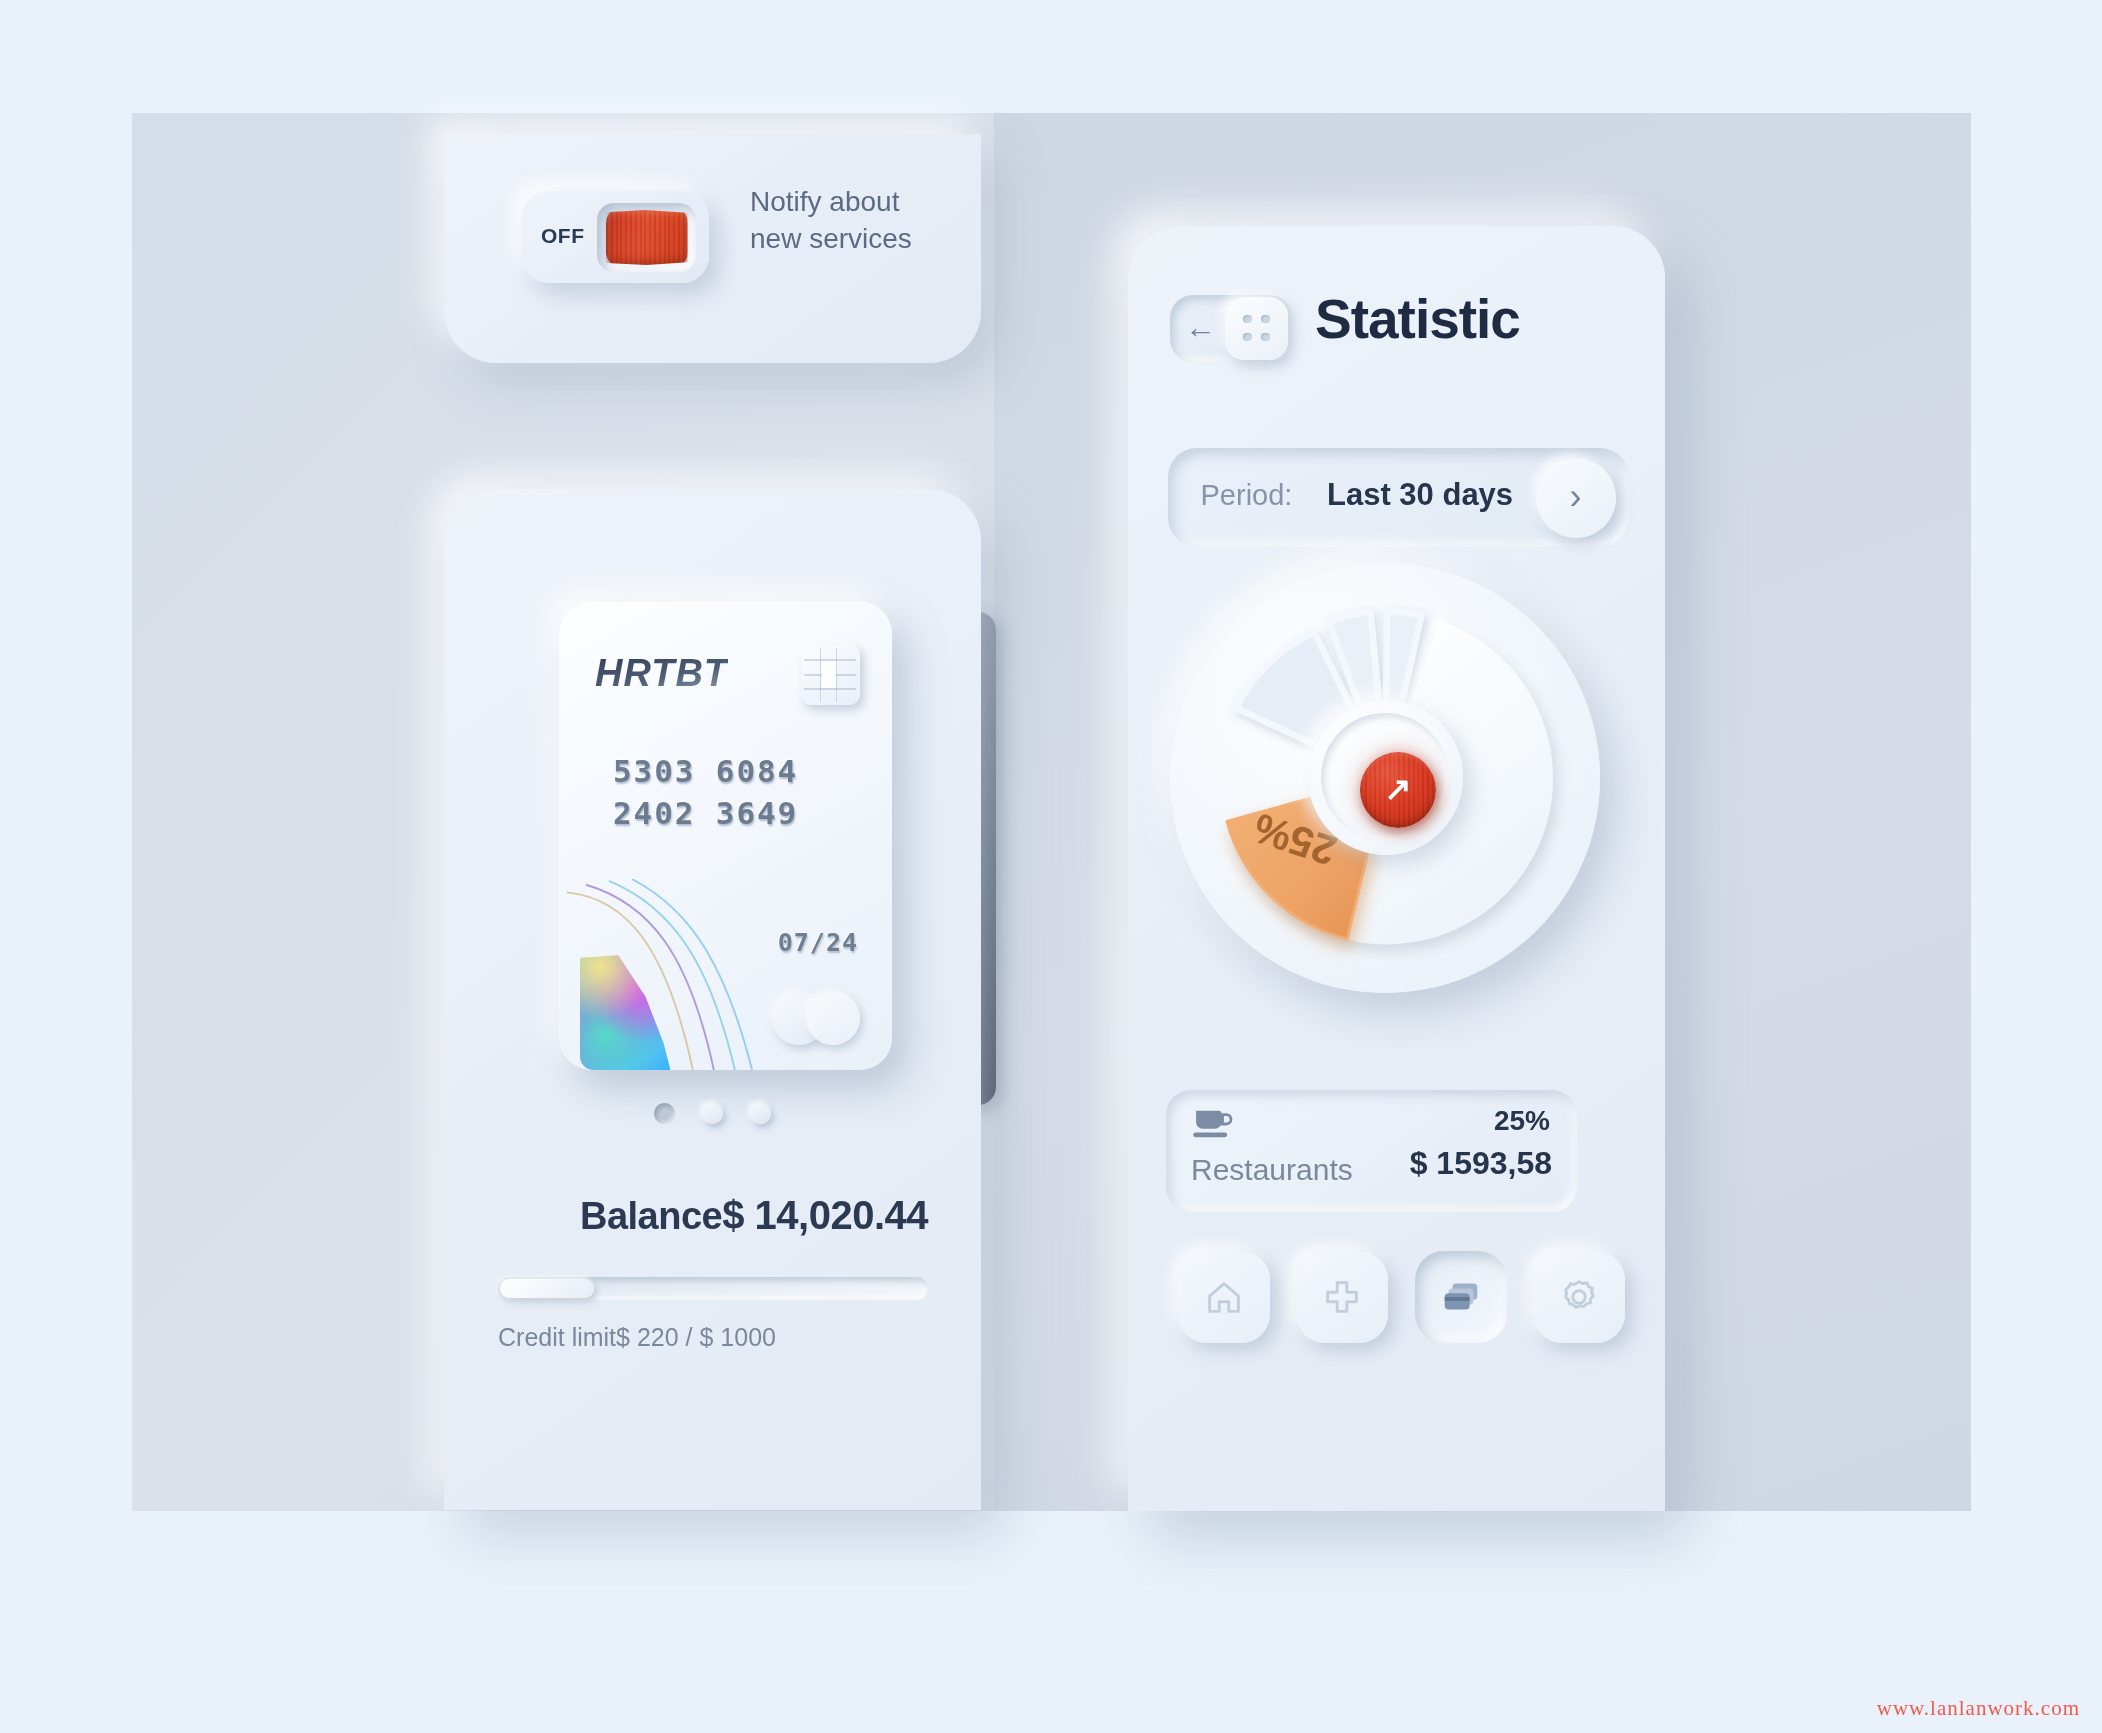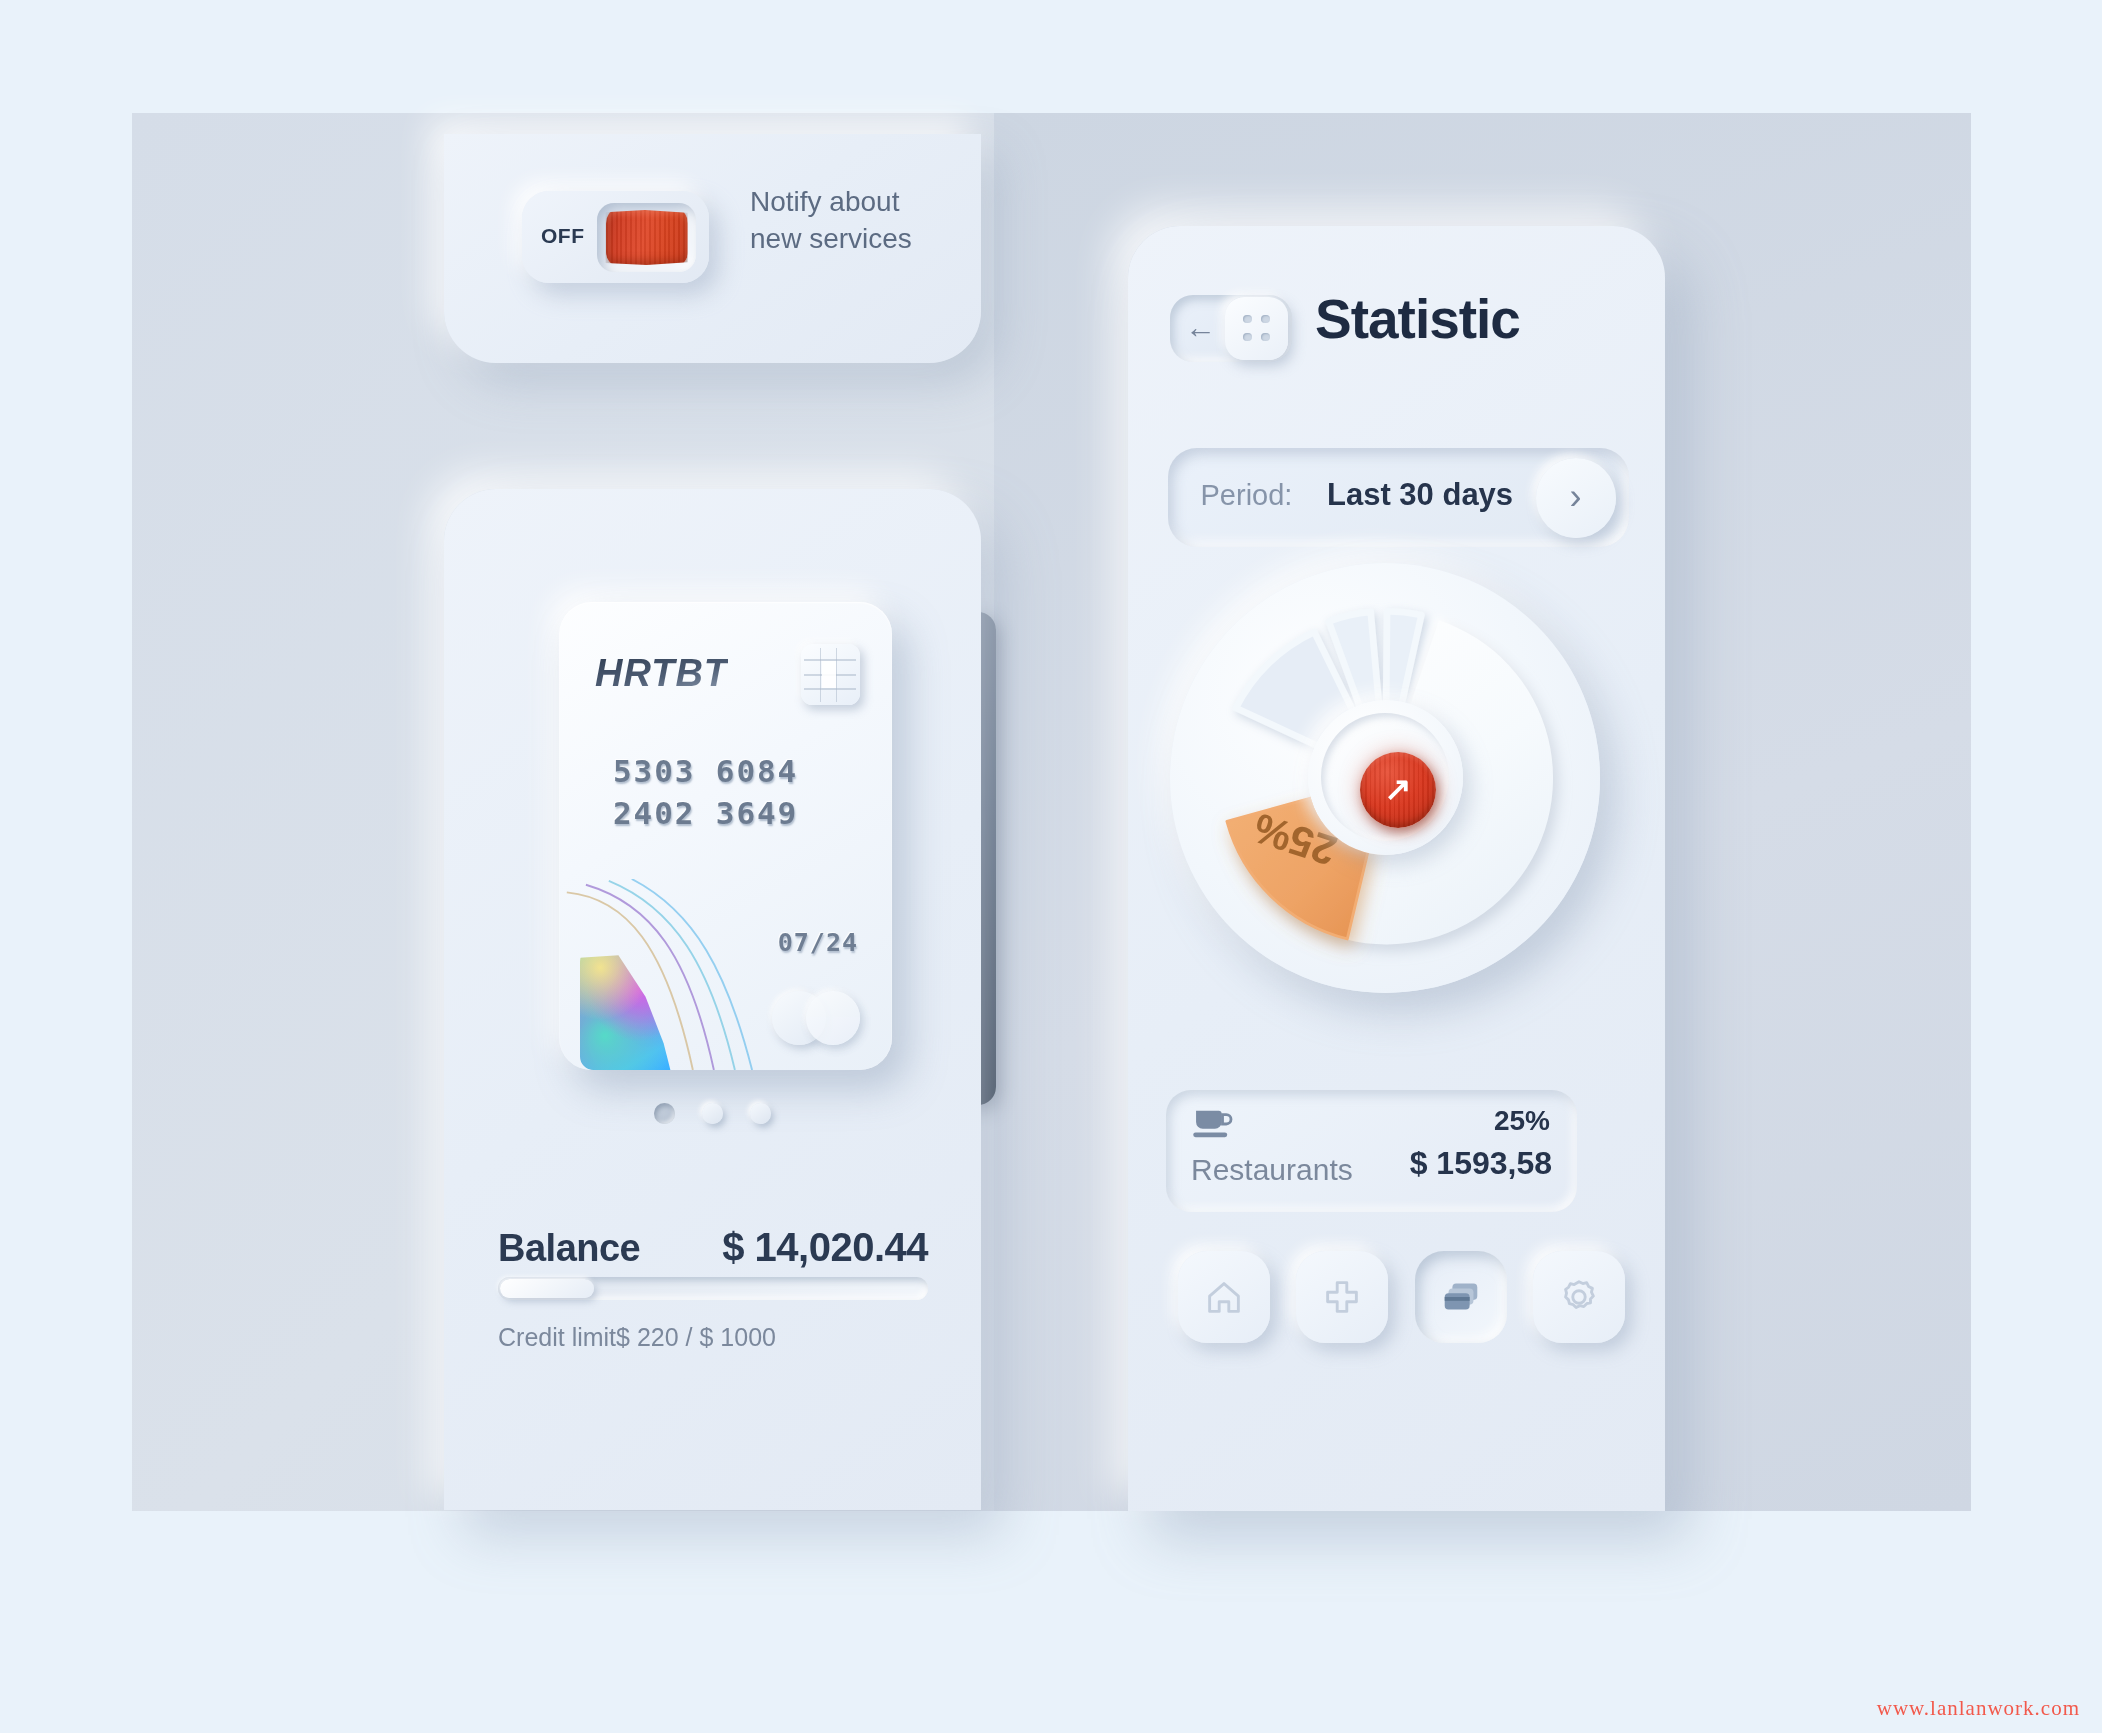--- a/index.html
+++ b/index.html
@@ -160,24 +160,24 @@
     background:linear-gradient(145deg,#f5f9fd,#dde5f0);
     box-shadow: 2.9px 3.8px 6.7px rgba(140,158,182,.5), -1.9px -1.9px 4.8px rgba(255,255,255,.95);
   }
   .dots b.on{
     background:linear-gradient(145deg,#c9d3e0,#b4c0d0);
     box-shadow: inset 1.9px 2.9px 4.8px rgba(110,128,152,.6), inset -1.9px -1.9px 3.8px rgba(255,255,255,.6);
   }
 
   .bal-row{
     position:absolute;left:54px;top:704px;width:430px;
-    display:flex;justify-content:space-between;align-items:baseline;
+    display:flex;justify-content:flex-end;align-items:baseline;
   }
   .bal-label{font-size:38px;font-weight:bold;color:#2b3a52;letter-spacing:-0.5px;}
-  .bal-value{font-size:40px;font-weight:bold;color:#2b3a52;letter-spacing:-0.5px;margin-top:32px;}
+  .bal-value{font-size:40px;font-weight:bold;color:#2b3a52;letter-spacing:-0.5px;}
 
   .progress{
     position:absolute;left:54px;top:788px;width:430px;height:23px;border-radius:11.5px;
     background:linear-gradient(145deg,#dfe6f0,#f2f6fb);
     box-shadow: inset 2.9px 3.8px 7.6px rgba(150,167,190,.55),
                 inset -2.9px -2.9px 6.7px rgba(255,255,255,.95);
   }
   .progress i{
     position:absolute;left:1.9px;top:1.9px;height:19px;border-radius:9.6px;
     background:linear-gradient(145deg,#ffffff,#e6edf6);

